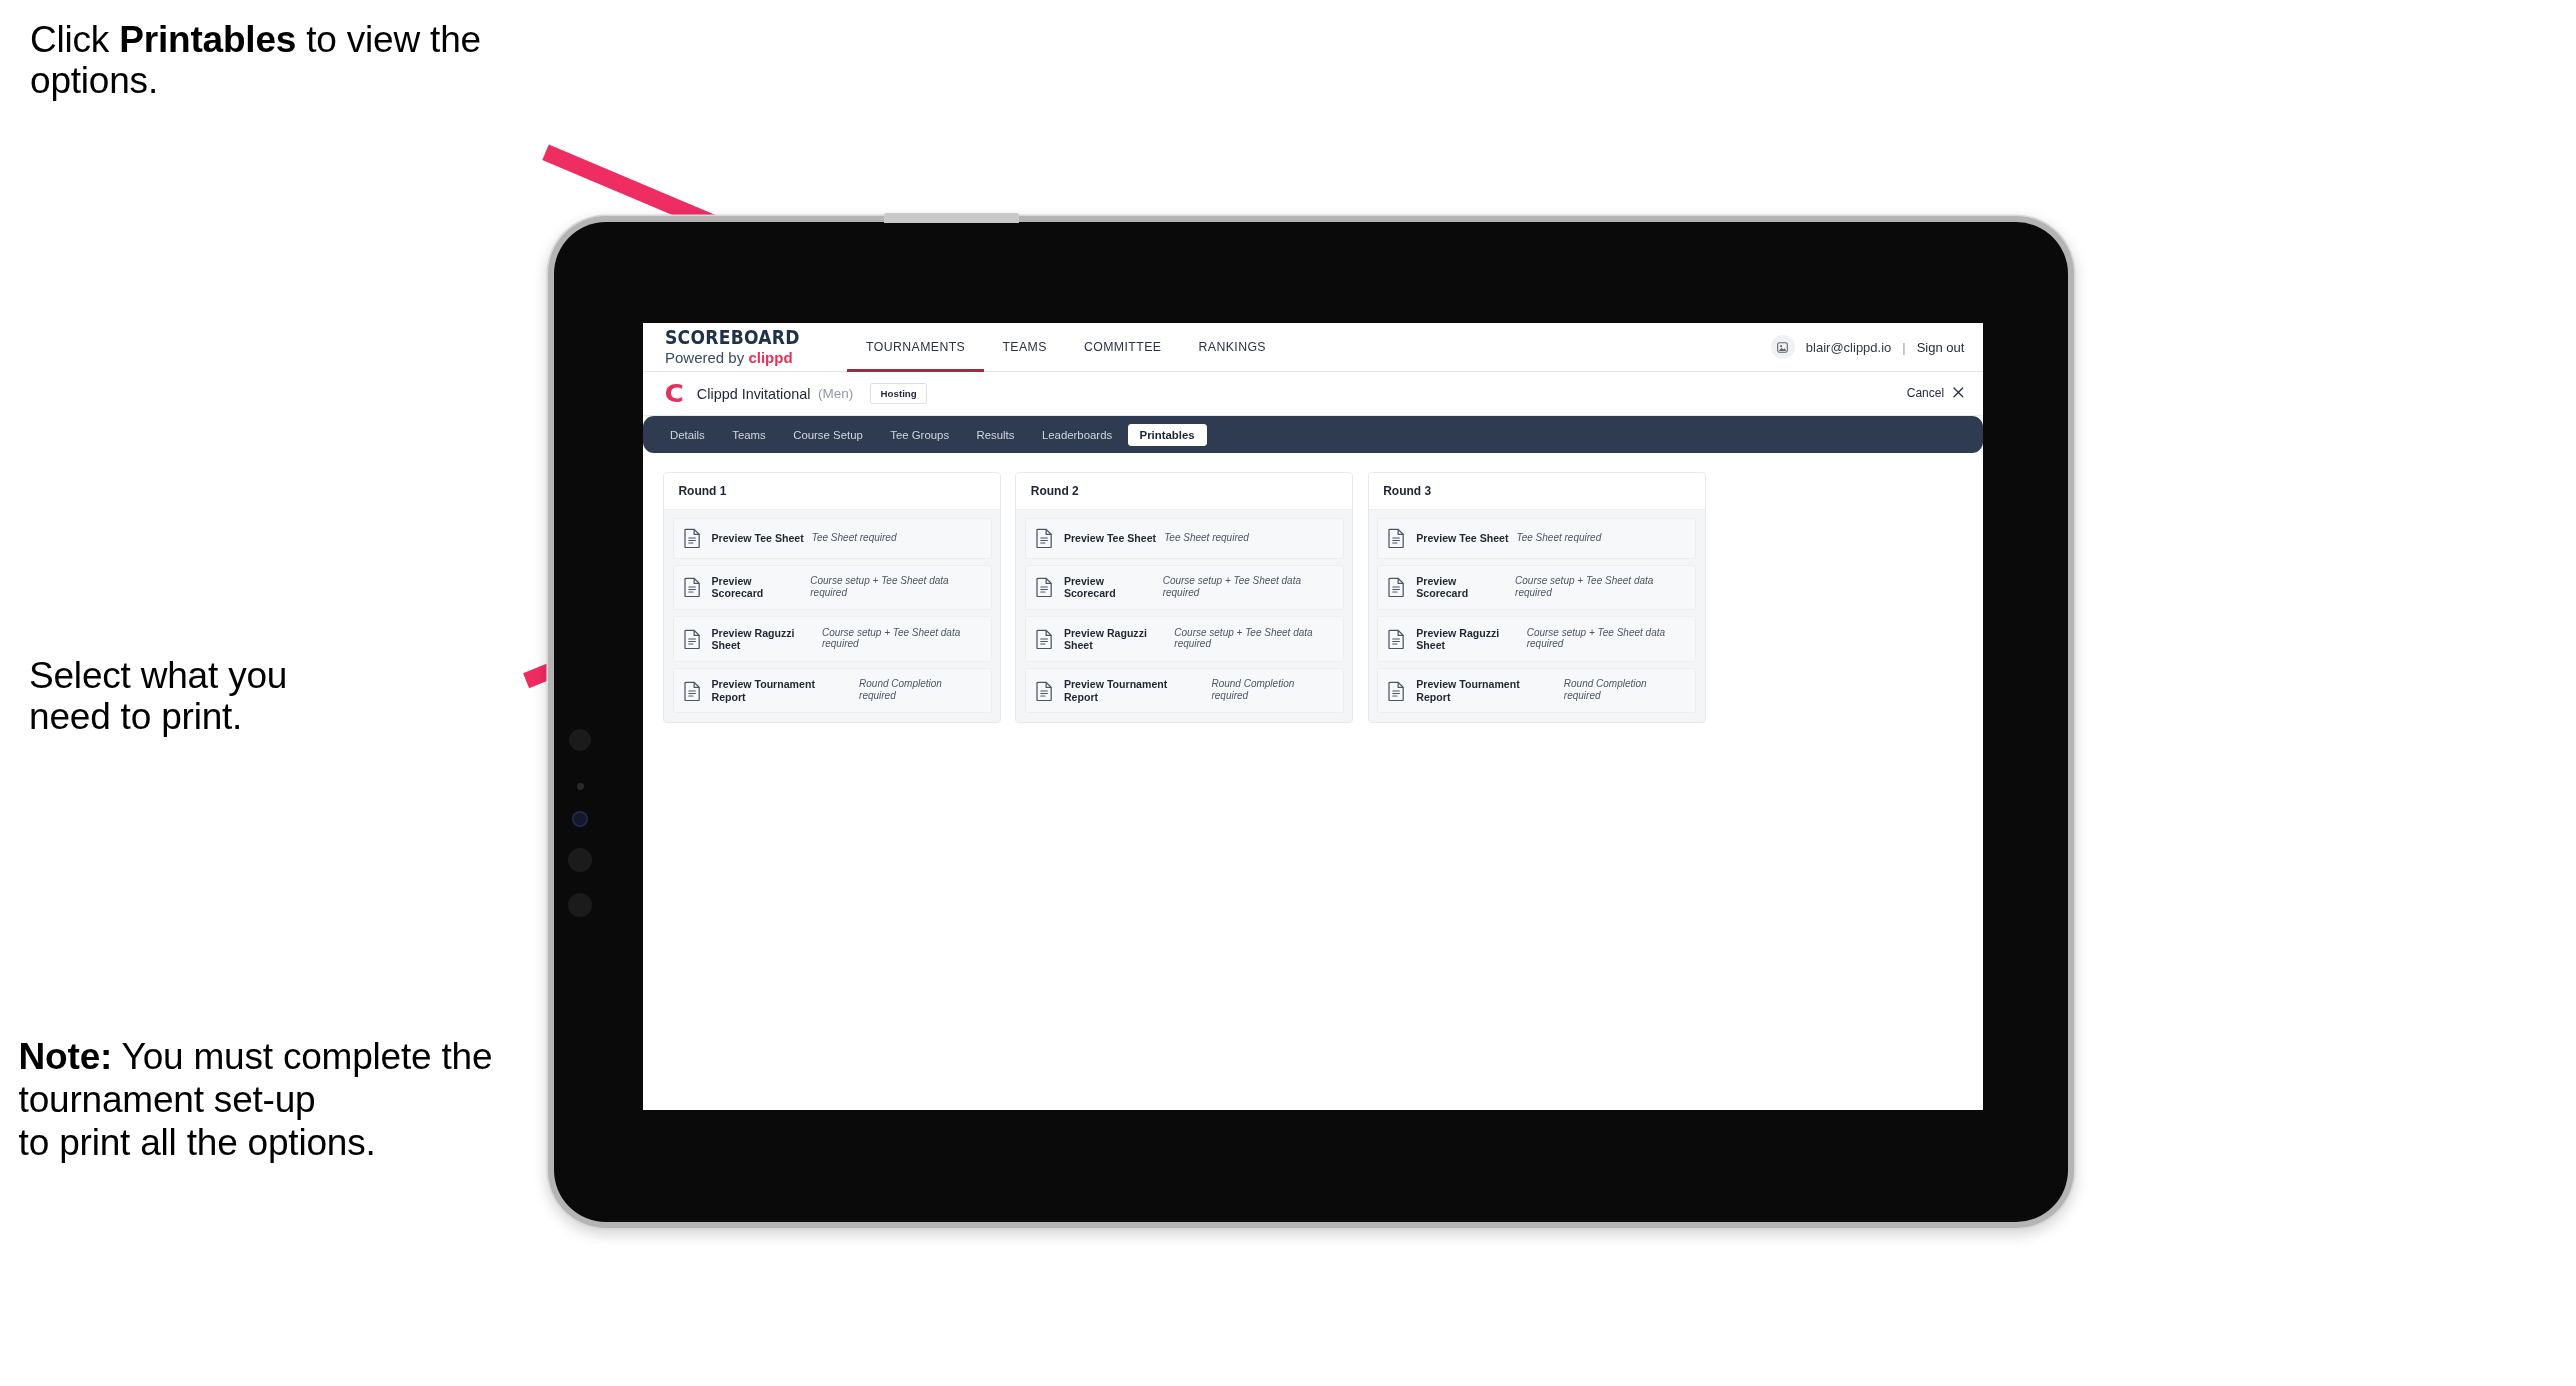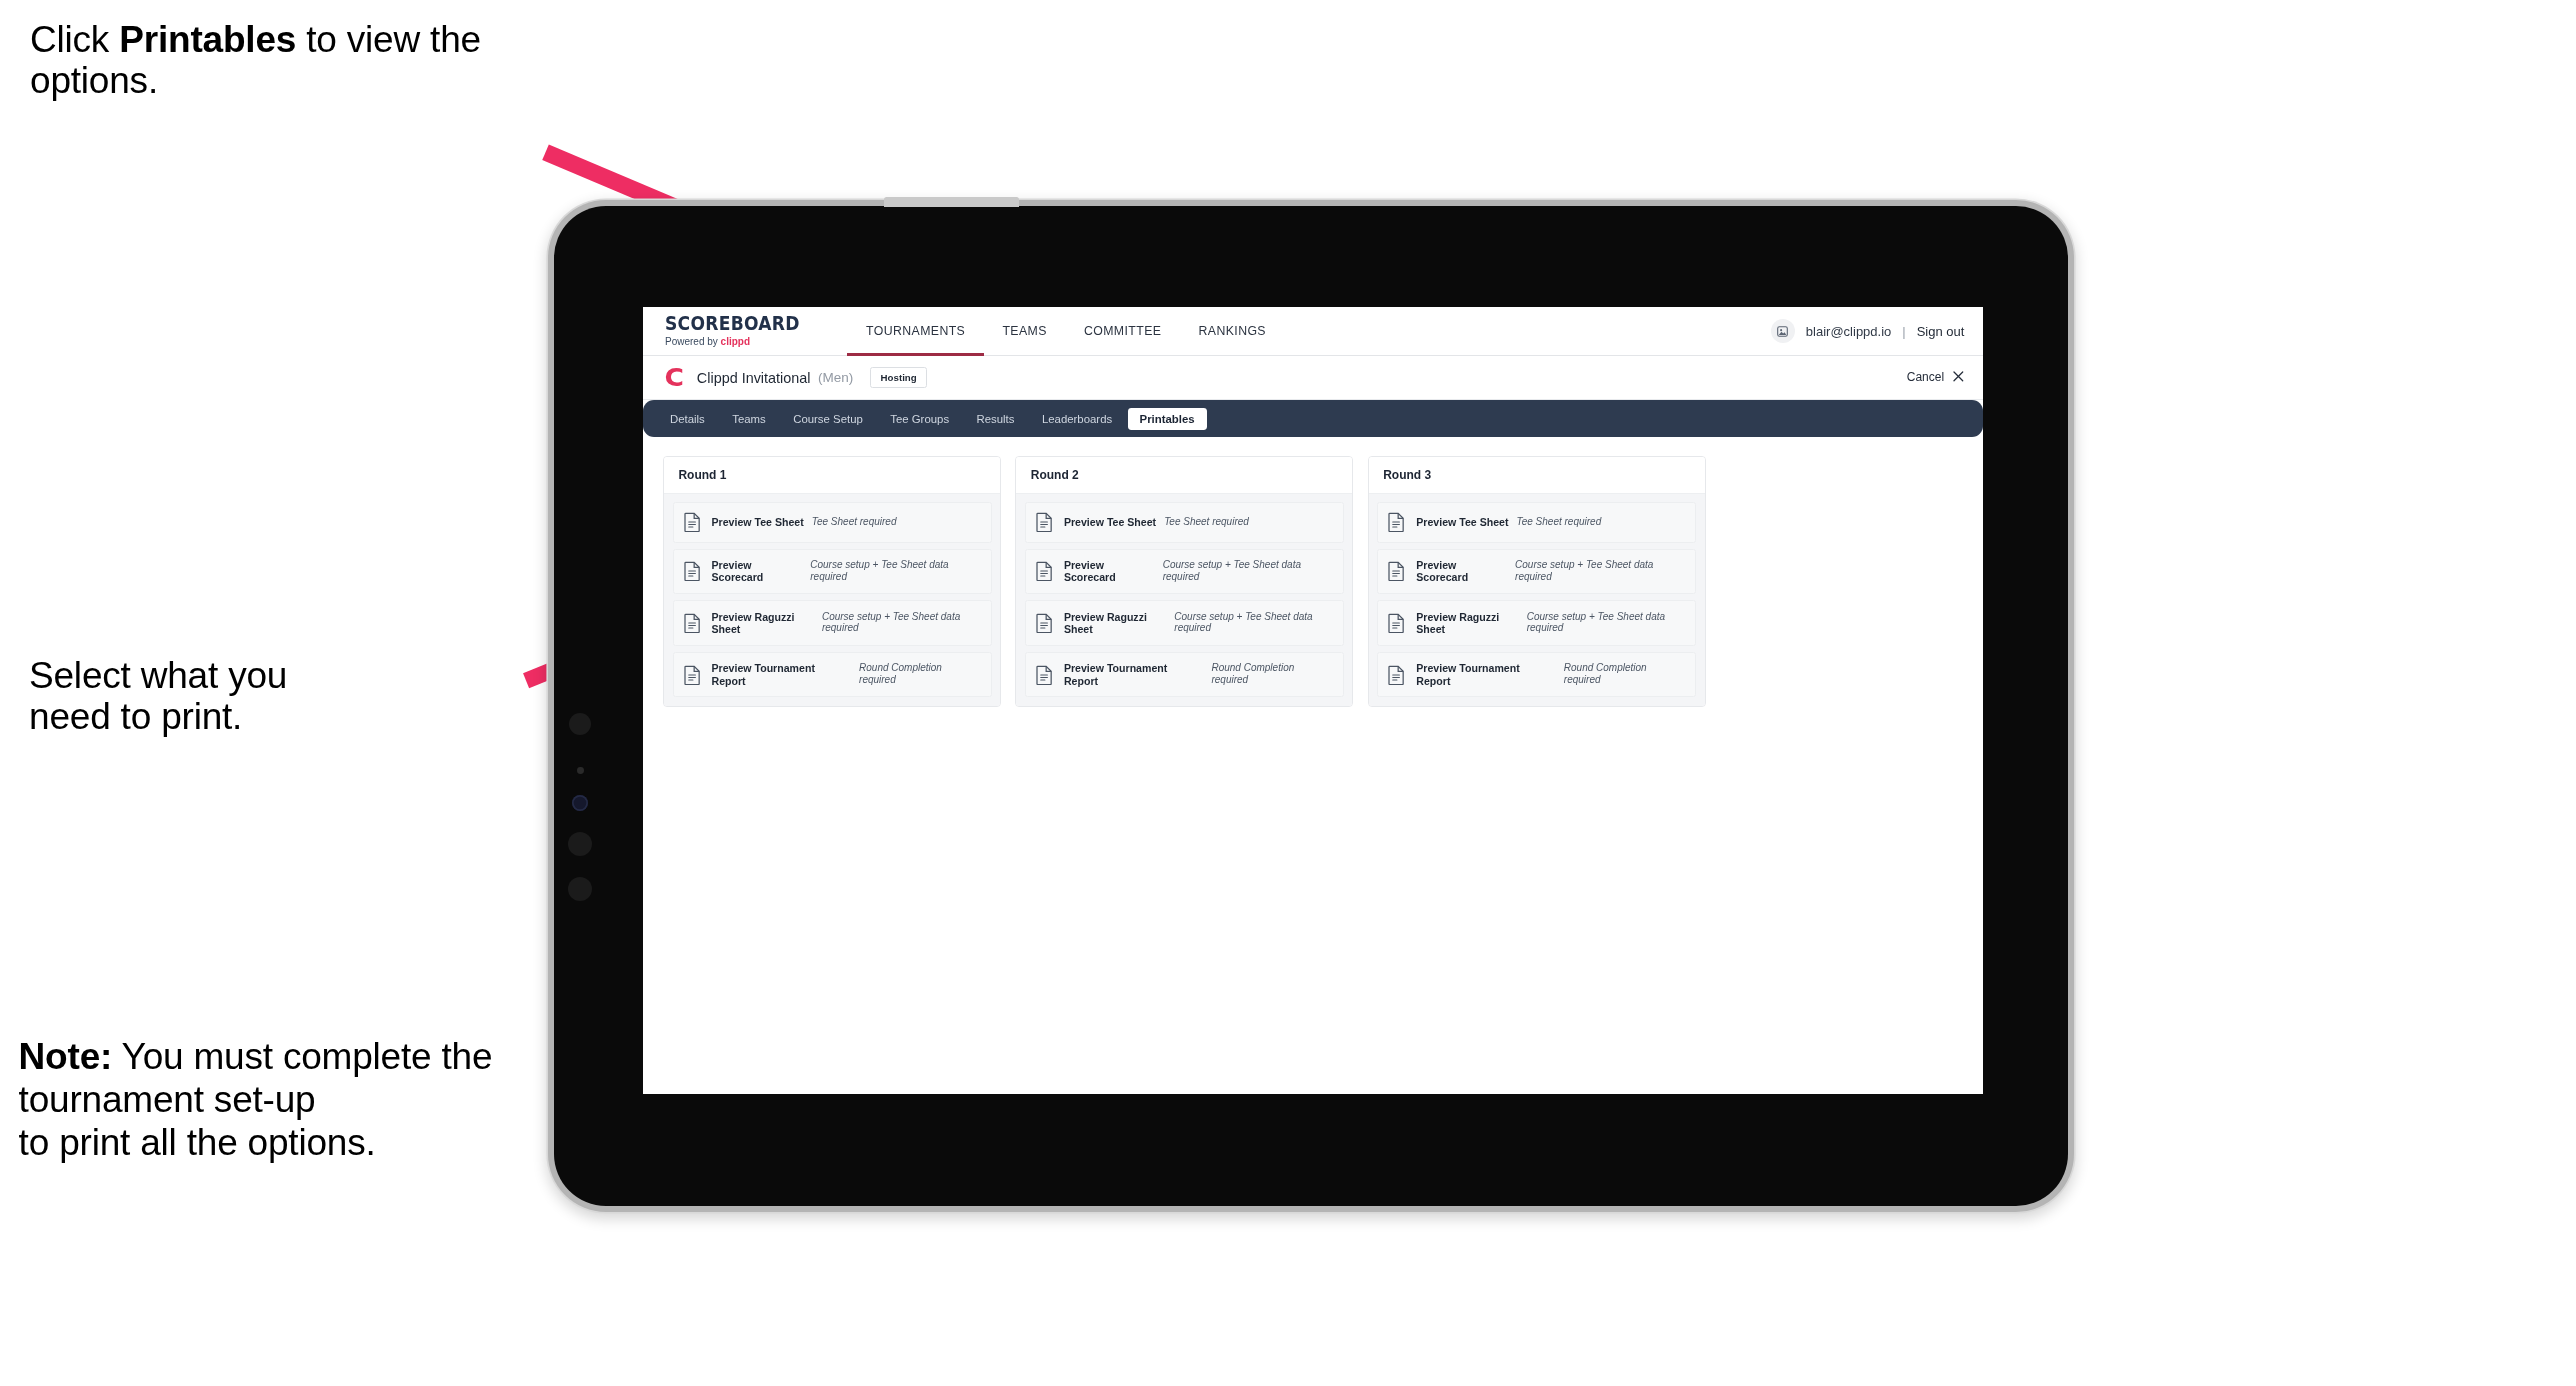--- a/index.html
+++ b/index.html
@@ -25,21 +25,21 @@
   #annot-1{left:30px;top:18.6px;width:541px;}
   #annot-2{left:29px;top:655px;width:507px;}
   #annot-3{left:18.6px;top:1036px;width:660px;line-height:1.16;}
 
   
   .arrow-svg{position:absolute;left:0;top:0;width:2576px;height:1386px;pointer-events:none;}
 
   
   #tablet{
     position:absolute;
-    left:554px;top:206px;
+    left:554px;top:222px;
     width:1514px;height:1000px;
     background:#0a0a0a;
     border-radius:52px;
     box-shadow:
       0 0 0 6px #b4b4b4,
       0 0 0 7.6px #d8d8d8,
       0 5px 13.5px 7.6px rgba(0,0,0,0.16);
   }
   #tablet-top-button{
     position:absolute;
@@ -84,21 +84,21 @@
     font-family:"DejaVu Sans", sans-serif;
     font-weight:700;
     font-size:18.6px;
     letter-spacing:0.3px;
     color:#22314a;
     transform:scaleX(0.92);
     transform-origin:left center;
     line-height:1;
   }
   #brand-sub{
-    font-size:10px;color:#3a4a5f;margin-top:2.5px;line-height:1;
+    font-size:15px;color:#3a4a5f;margin-top:2.5px;line-height:1;
   }
   #brand-sub .clippd{color:#e4325c;font-weight:700;}
 
   #mainnav{display:flex;align-items:stretch;height:49px;}
   .navitem{
     display:flex;align-items:center;
     padding:0 18.6px;
     font-size:12.3px;
     color:#2b3340;
     letter-spacing:0.4px;

